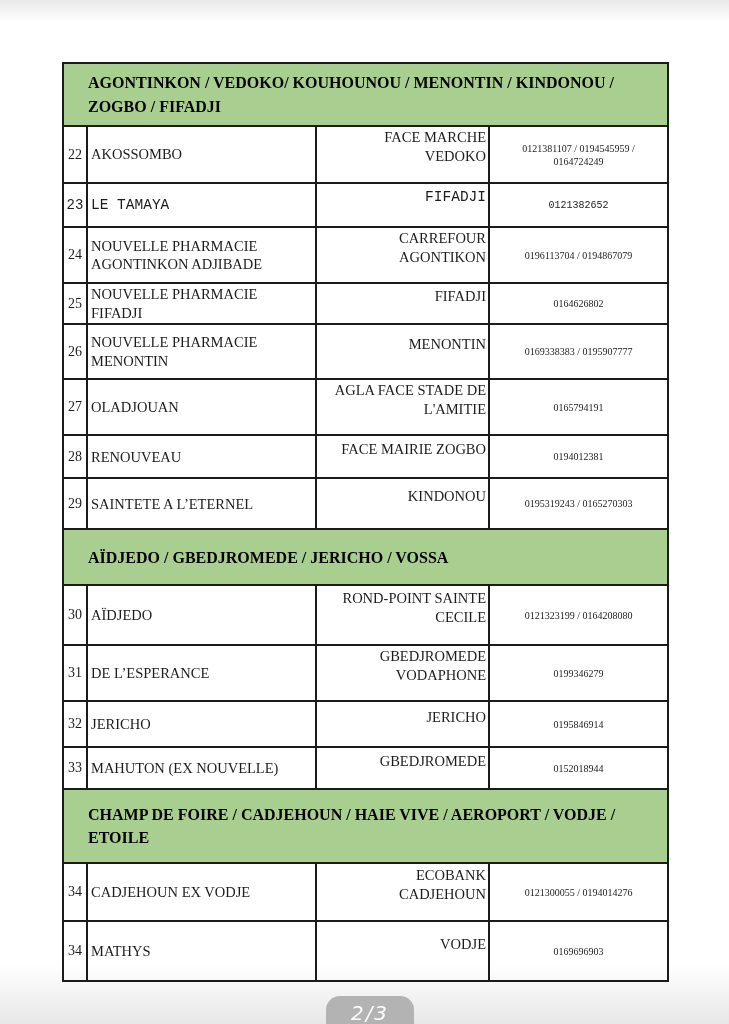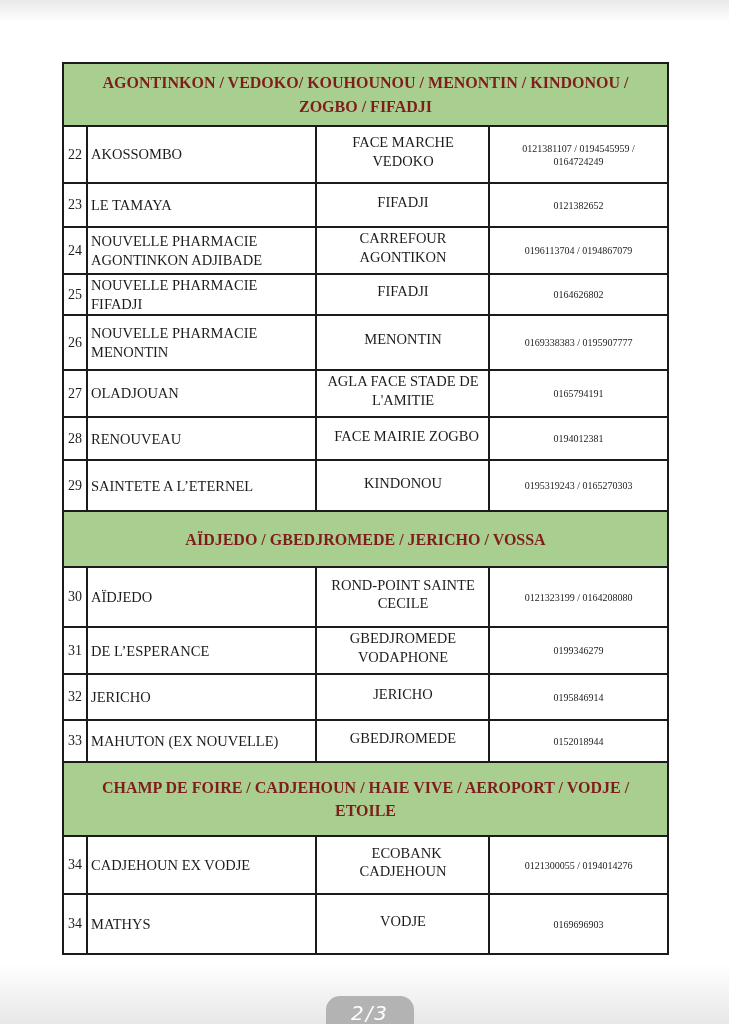--- a/index.html
+++ b/index.html
@@ -40,41 +40,41 @@
     border: 2px solid var(--line);
     vertical-align: middle;
     white-space: pre-wrap;
     overflow: hidden;
   }
   td.section-header {
     background: var(--accent-green);
     font-weight: bold;
     font-size: 16px;
     line-height: 1.45;
-    text-align: center;
-    color: #7f1d1d;
-    padding: 2px 30px;
+    text-align: left;
+    color: #000000;
+    padding: 2px 24px;
   }
   td.col-num {
     text-align: center;
     font-size: 14px;
     padding: 1px 1px;
   }
   td.col-name {
     text-align: left;
     font-size: 14.5px;
     line-height: 1.28;
     padding: 1px 4px 1px 3px;
     margin-left: 48px;
   }
   td.col-location {
-    text-align: center;
+    text-align: right;
     font-size: 14.5px;
     line-height: 1.28;
-    padding: 1px 2px 7px 3px;
+    padding: 1px 2px 16px 3px;
   }
   td.col-phone {
     text-align: center;
     font-size: 10px;
     line-height: 1.3;
     padding: 1px 3px;
   }
   .page-pill {
     position: absolute;
     left: 326px; top: 996px;
@@ -110,21 +110,21 @@
         <td colspan="4" class="section-header" style="height: 63px;">AGONTINKON / VEDOKO/ KOUHOUNOU / MENONTIN / KINDONOU /
 ZOGBO / FIFADJI</td>
       </tr>
       <tr style="height: 57px;">
         <td class="col-num">22</td>
         <td class="col-name">AKOSSOMBO</td>
         <td class="col-location">FACE MARCHE VEDOKO</td>
         <td class="col-phone">0121381107 / 0194545959 /
 0164724249</td>
       </tr>
-      <tr style="height: 44px;">
+      <tr style="height: 44px; font-family: Liberation Mono, monospace;">
         <td class="col-num">23</td>
         <td class="col-name">LE TAMAYA</td>
         <td class="col-location">FIFADJI</td>
         <td class="col-phone">0121382652</td>
       </tr>
       <tr style="height: 42px;">
         <td class="col-num">24</td>
         <td class="col-name">NOUVELLE PHARMACIE AGONTINKON ADJIBADE</td>
         <td class="col-location">CARREFOUR AGONTIKON</td>
         <td class="col-phone">0196113704 / 0194867079</td>

